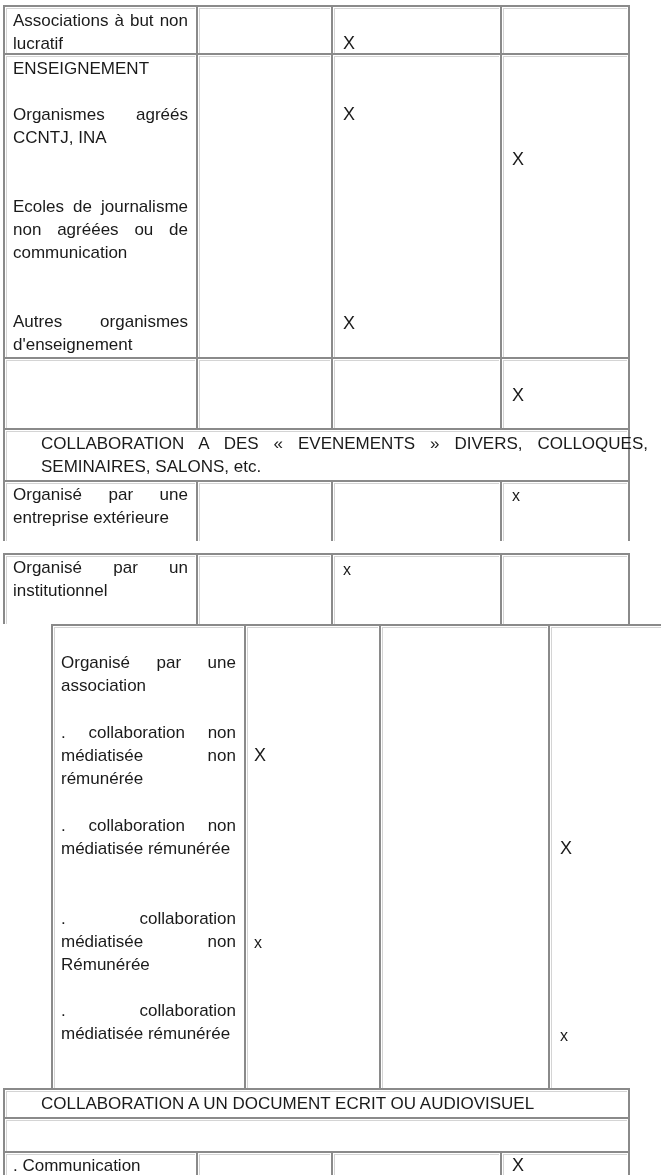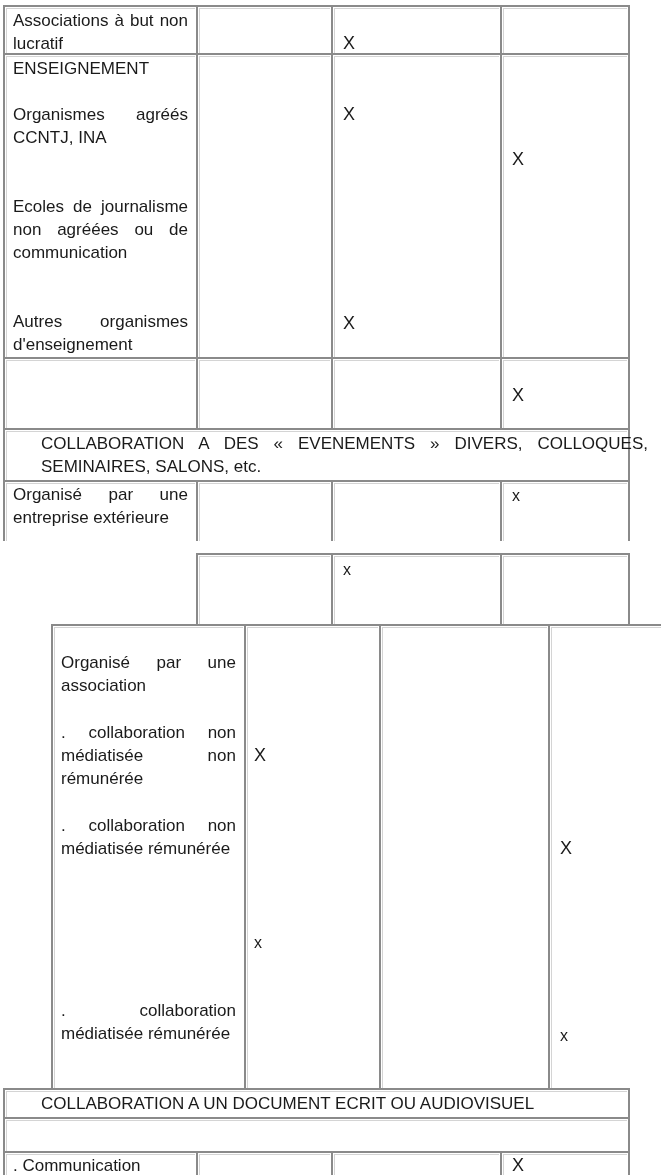--- a/index.html
+++ b/index.html
@@ -103,38 +103,43 @@
     <div class="cell c2">
         <div class="inner"></div>
       </div>
     <div class="cell c3 last">
         <div class="inner"></div>
       <div class="mark small" style="left:10px;top:2px;">x</div>
       </div>
   </div>
 
   <div class="row" style="top:548px;height:71px;">
+    <div class="cell c0">
+        <div class="inner"></div>
+      <div class="txt lbl" style="top:1px;">Organisé par un institutionnel</div>
+      </div>
     <div class="cell c1">
         <div class="inner"></div>
       </div>
     <div class="cell c2">
         <div class="inner"></div>
       <div class="mark small" style="left:10px;top:3px;">x</div>
       </div>
     <div class="cell c3 last">
         <div class="inner"></div>
       </div>
   </div>
 
   <div class="row" style="top:619px;height:564px;margin-left:48px;">
     <div class="cell c0">
         <div class="inner"></div>
       <div class="txt lbl" style="top:25px;">Organisé par une association</div>
       <div class="txt lbl" style="top:95px;">. collaboration non médiatisée non rémunérée</div>
       <div class="txt lbl" style="top:188px;">. collaboration non médiatisée rémunérée</div>
+      <div class="txt lbl" style="top:281px;">. collaboration médiatisée non Rémunérée</div>
       <div class="txt lbl" style="top:373px;">. collaboration médiatisée rémunérée</div>
     </div>
     <div class="cell c1">
         <div class="inner"></div>
       <div class="mark" style="left:8px;top:118px;">X</div>
       <div class="mark small" style="left:8px;top:305px;">x</div>
     </div>
     <div class="cell c2">
         <div class="inner"></div>
       </div>

